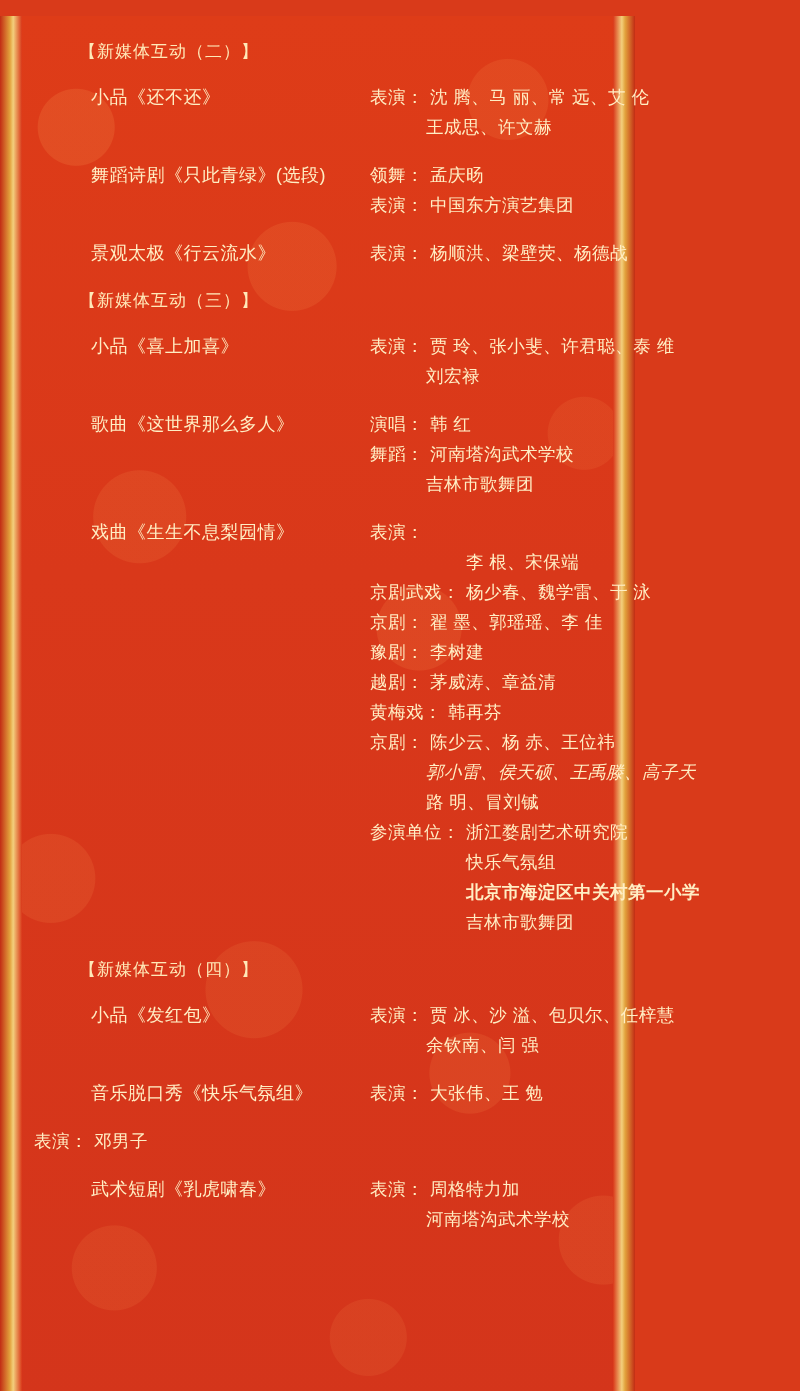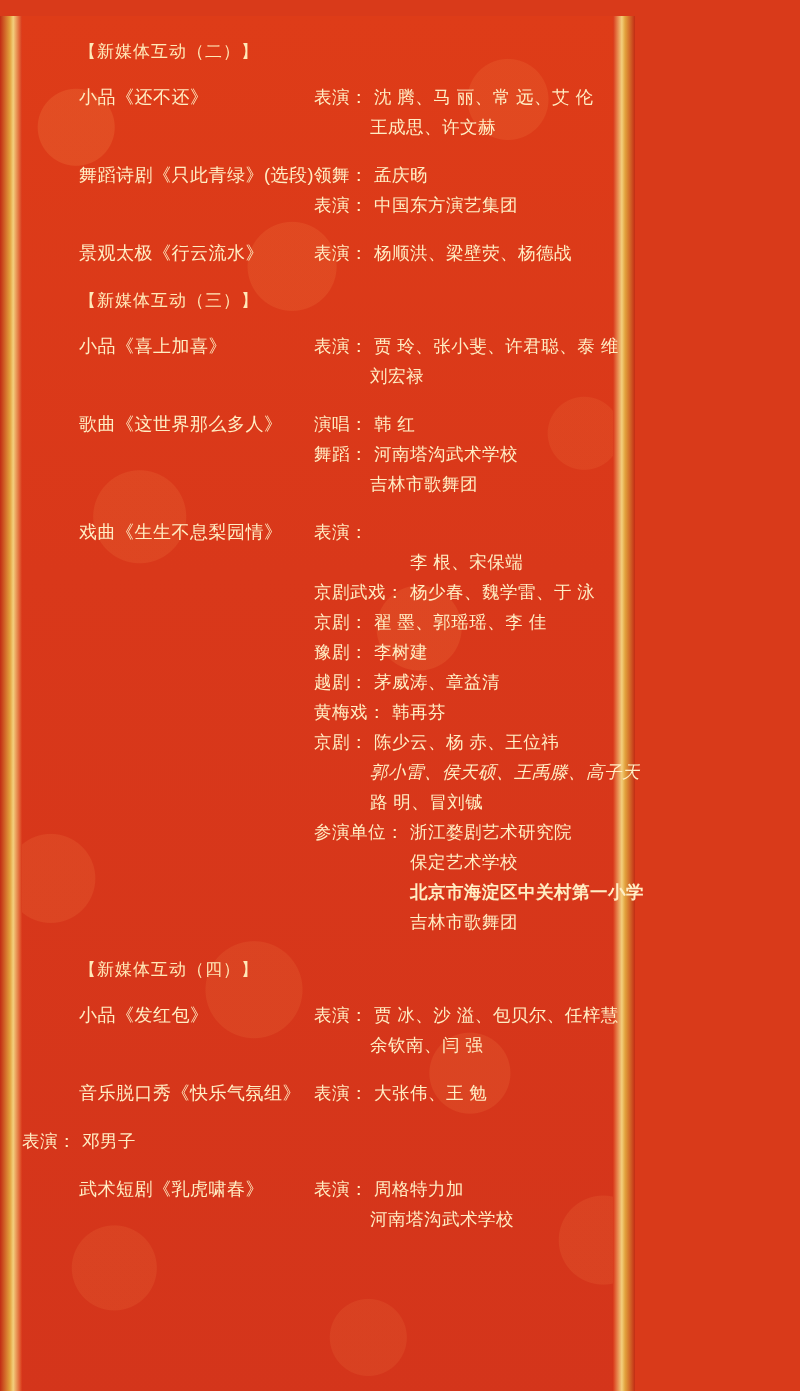--- a/index.html
+++ b/index.html
@@ -55,21 +55,22 @@
     padding: 12px 0 0 0;
   }
   .section-head {
     color: #ffe9b8;
     font-size: 17px;
     letter-spacing: 1px;
     padding: 12px 0 10px 57px;
   }
   .item {
     display: flex;
-    padding: 9px 0 9px 0;
+    padding: 9px 0 9px 12px;
+    gap: 44px;
   }
   .item .title {
     width: 292px;
     flex: 0 0 292px;
     color: #ffeec4;
     font-size: 18px;
     padding-left: 57px;
     box-sizing: border-box;
     line-height: 30px;
     letter-spacing: 0.5px;
@@ -203,21 +204,21 @@
             <span class="val">郭小雷、侯天硕、王禹滕、高子天</span>
           </div>
           <div class="credit-line" style="padding-left: 56px;">
             <span class="val">路 明、冒刘铖</span>
           </div>
           <div class="credit-line">
             <span class="lbl">参演单位：</span>
             <span class="val">浙江婺剧艺术研究院</span>
           </div>
           <div class="credit-line" style="padding-left: 96px;">
-            <span class="val">保定艺术学校</span>
+            <span class="val">快乐气氛组</span>
           </div>
           <div class="credit-line" style="padding-left: 96px; font-weight: bold;">
             <span class="val">北京市海淀区中关村第一小学</span>
           </div>
           <div class="credit-line" style="padding-left: 96px;">
             <span class="val">吉林市歌舞团</span>
           </div>
         </div>
       </div>
       <div class="section-head">【新媒体互动（四）】</div>

